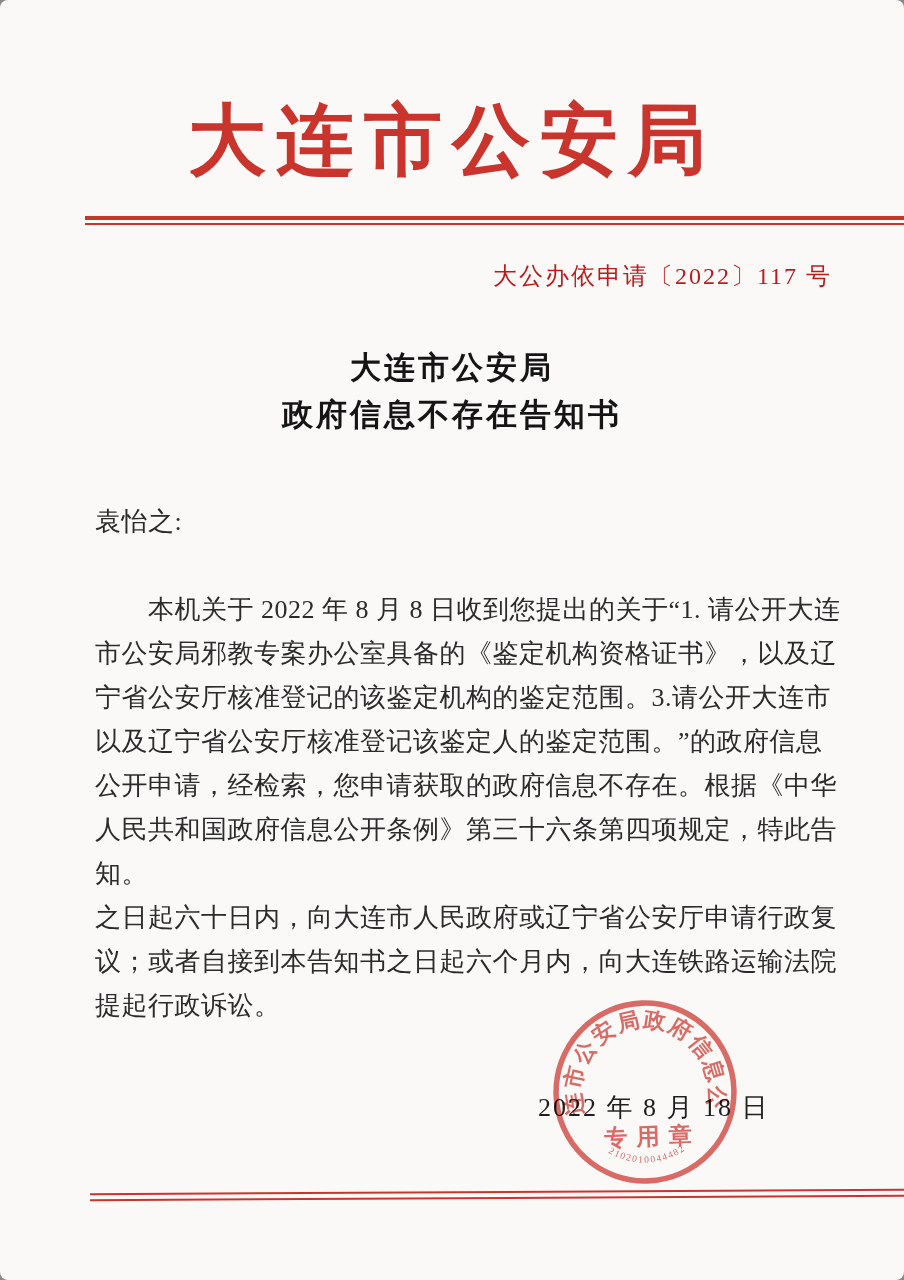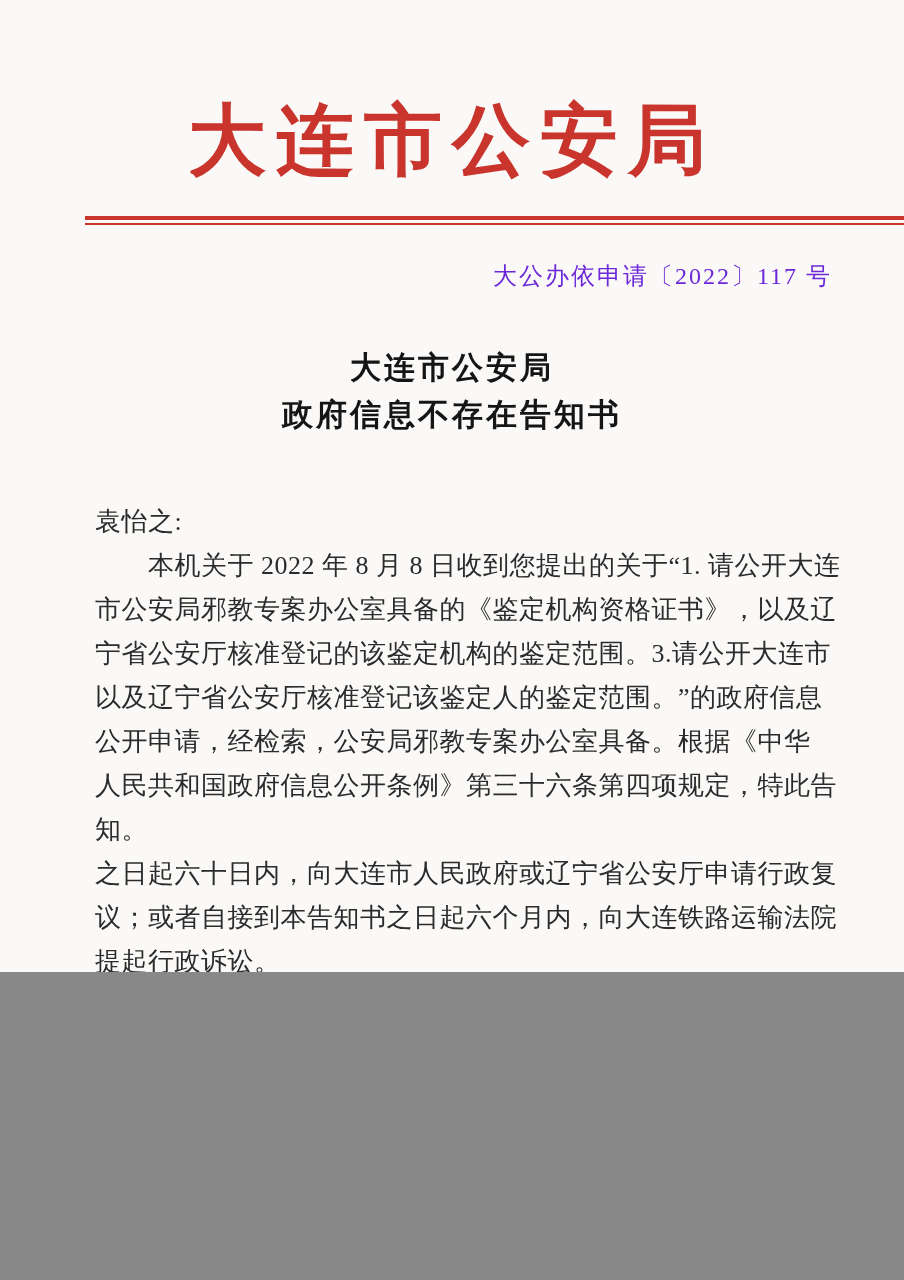--- a/index.html
+++ b/index.html
@@ -5,59 +5,60 @@
   :root{
     --accent:#c9352d;
     --seal:#d9534e;
     --ink:#2b2b2b;
     --paper:#faf9f7;
   }
   html,body{margin:0;padding:0;}
   body{background:#888;}
   .page{
     position:relative;
-    width:904px;height:972px;
+    width:904px;height:1280px;
     margin:0 auto;
     background:var(--paper);
     overflow:hidden;
     font-family:"Liberation Serif","DejaVu Serif",serif;
     color:var(--ink);
+    border-radius:8px;
   }
   
   .letterhead{
     position:absolute;left:0;top:96px;width:100%;
     text-align:center;
     font-size:78px;font-weight:bold;line-height:1.15;
     letter-spacing:10px;
     color:var(--accent);
     white-space:nowrap;
   }
   .rule-top{position:absolute;left:85px;right:0;top:216px;}
   .rule-top .thick{height:4px;background:var(--accent);}
   .rule-top .gap{height:3px;}
   .rule-top .thin{height:2px;background:var(--accent);}
   
   .doc-number{
     position:absolute;right:72px;top:260px;
     font-size:24px;letter-spacing:2px;
-    color:#6d28d9;white-space:nowrap;
+    color:#b91c1c;white-space:nowrap;
   }
   
   .notice-title{
     position:absolute;left:0;top:344px;width:100%;
     text-align:center;font-weight:bold;color:#151515;
     font-size:31px;line-height:47px;letter-spacing:3px;
   }
   
   .body-block{
     position:absolute;left:95px;top:500px;width:730px;
     font-size:26px;line-height:44px;color:var(--ink);
   }
   .body-block .line{height:44px;white-space:nowrap;letter-spacing:0.5px;}
-  .body-block .line.indent{padding-left:53px;}
+  .body-block .line.indent{padding-left:53px;margin-top:44px;}
   
   .date-line{
     position:absolute;left:538px;top:1090px;
     font-size:26px;letter-spacing:2px;color:#1f1f1f;white-space:nowrap;
   }
   
   .seal{
     position:absolute;left:549px;top:996px;width:192px;height:192px;
     opacity:.85;mix-blend-mode:multiply;
     transform:rotate(-2deg);
@@ -97,21 +98,21 @@
   </div>
 
   <div class="body-block">
     <div class="line">袁怡之:</div>
     <div>
 
     <div class="line indent">本机关于 2022 年 8 月 8 日收到您提出的关于“1. 请公开大连</div>
         <div class="line">市公安局邪教专案办公室具备的《鉴定机构资格证书》，以及辽</div>
         <div class="line">宁省公安厅核准登记的该鉴定机构的鉴定范围。3.请公开大连市</div>
         <div class="line">以及辽宁省公安厅核准登记该鉴定人的鉴定范围。”的政府信息</div>
-        <div class="line">公开申请，经检索，公安局邪教专案办公室具备。根据《中华</div>
+        <div class="line">公开申请，经检索，您申请获取的政府信息不存在。根据《中华</div>
         <div class="line">人民共和国政府信息公开条例》第三十六条第四项规定，特此告</div>
         <div class="line">知。</div>
         <div class="line">之日起六十日内，向大连市人民政府或辽宁省公安厅申请行政复</div>
         <div class="line">议；或者自接到本告知书之日起六个月内，向大连铁路运输法院</div>
         <div class="line">提起行政诉讼。</div>
       </div>
   </div>
 
   <div class="date-line">2022 年 8 月 18 日</div>
 

